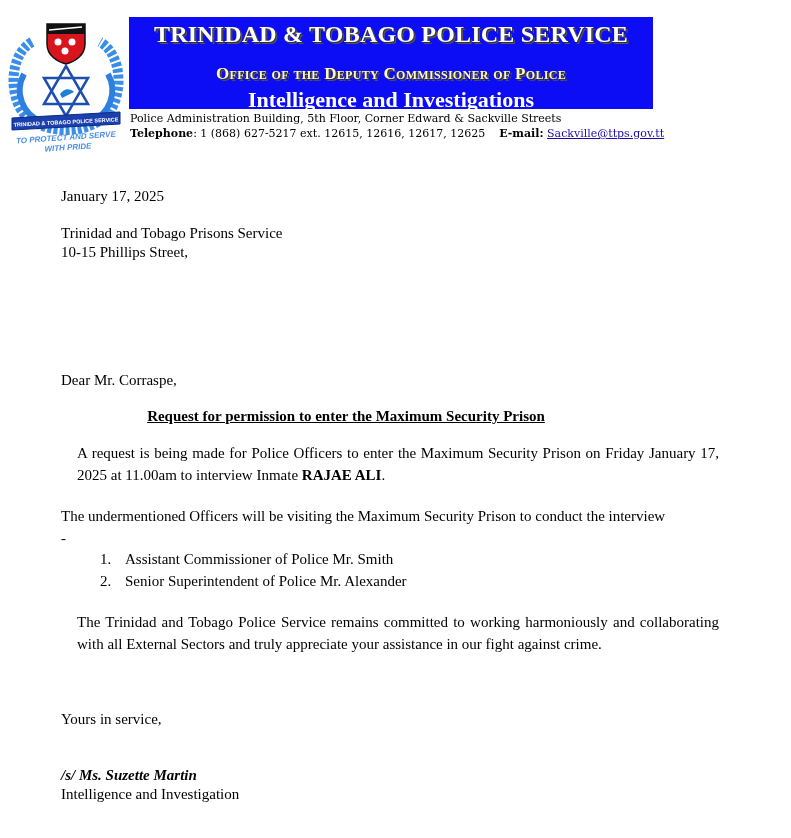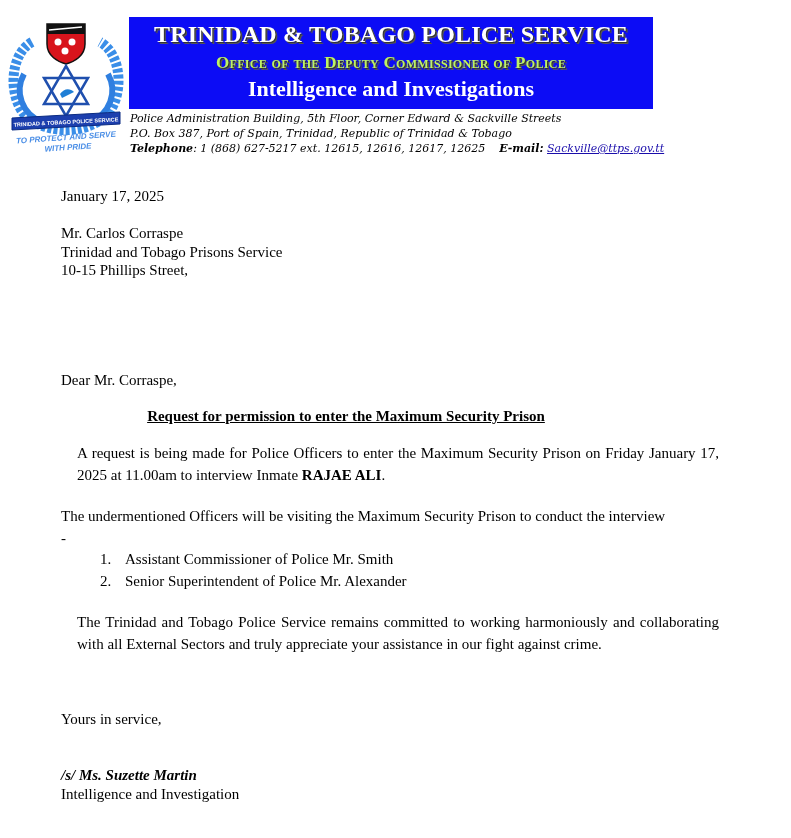--- a/index.html
+++ b/index.html
@@ -5,26 +5,26 @@
   html, body { margin:0; padding:0; background:#ffffff; }
   body { width:791px; height:838px; position:relative; overflow:hidden;
          font-family:"Liberation Serif", serif; color:#000; }
   .logo { position:absolute; left:2px; top:14px; width:128px; height:142px; }
   .banner { position:absolute; left:129px; top:17px; width:524px; height:92px;
             background:#0c0cf5; text-align:center; }
   .banner .t1 { font-family:"Liberation Serif", serif; font-weight:bold; font-size:24px;
                 color:#fff; margin-top:4px; letter-spacing:0.2px;
                 text-shadow:1px 1px 0 #333, 2px 2px 0 #555; }
   .banner .t2 { font-family:"Liberation Serif", serif; font-weight:bold; font-size:17px;
-                color:#bef264; font-variant:small-caps; margin-top:5px; letter-spacing:0.3px;
+                color:#fef9c3; font-variant:small-caps; margin-top:16px; letter-spacing:0.3px;
                 text-shadow:1px 1px 0 #333, 2px 2px 0 #555; }
   .banner .t3 { font-family:Liberation Serif, serif; font-weight:bold; font-size:22px;
                 color:#fff; margin-top:3px; }
   .addr { position:absolute; left:130px; top:111px; font-size:12.3px; line-height:15px;
-          font-family:"DejaVu Serif", serif; font-size:11px;font-style:italic; }
+          font-family:"DejaVu Serif", serif; font-size:11px; }
   .addr b { font-weight:bold; }
   .addr a { color:#1a0dab; text-decoration:underline; }
   .txt { position:absolute; left:61px; font-size:15px; line-height:18.5px; white-space:nowrap; }
   .just { position:absolute; left:77px; width:642px; font-size:15px; line-height:22px; text-align:justify; }
   .heading { position:absolute; left:0; width:692px; top:408px; text-align:center;
              font-weight:bold; font-size:15px; text-decoration:underline; }
   .list { position:absolute; left:100px; top:549px; font-size:15px; line-height:21.5px; }
   .list .num { display:inline-block; width:25px; }
   .sig { font-weight:bold; font-style:italic; }
 </style>
@@ -58,31 +58,29 @@
 </div>
 
 <div class="banner">
   <div class="t1">TRINIDAD &amp; TOBAGO POLICE SERVICE</div>
   <div class="t2">Office of the Deputy Commissioner of Police</div>
   <div class="t3">Intelligence and Investigations</div>
 </div>
 
 <div class="addr">
   <div>Police Administration Building, 5th Floor, Corner Edward &amp; Sackville Streets</div>
-  <div>P.O. Box 387, Port of Spain, Trinidad, Republic of Trinidad &amp; Tobago</div>
   <div>
     <b>Telephone</b><span>:  1 (868) 627-5217 ext. 12615, 12616, 12617, 12625</span>&nbsp;&nbsp;&nbsp;&nbsp;<b>E-mail:</b>
     <a>Sackville@ttps.gov.tt</a>
   </div>
 </div>
 
 <div class="txt" style="top:187px;">January 17, 2025</div>
 
 <div class="txt" style="top:224px;">
-  <div>Mr. Carlos Corraspe</div>
   <div>Trinidad and Tobago Prisons Service</div>
   <div>10-15 Phillips Street,</div>
 </div>
 
 <div class="txt" style="top:371px;">Dear Mr. Corraspe,</div>
 
 <div class="heading">Request for permission to enter the Maximum Security Prison</div>
 
 <div class="just" style="top:442px;"><span>A request is being made for Police Officers to enter the Maximum Security Prison on Friday January 17, 2025 at 11.00am to interview Inmate </span><b>RAJAE ALI</b><span>.</span></div>
 

